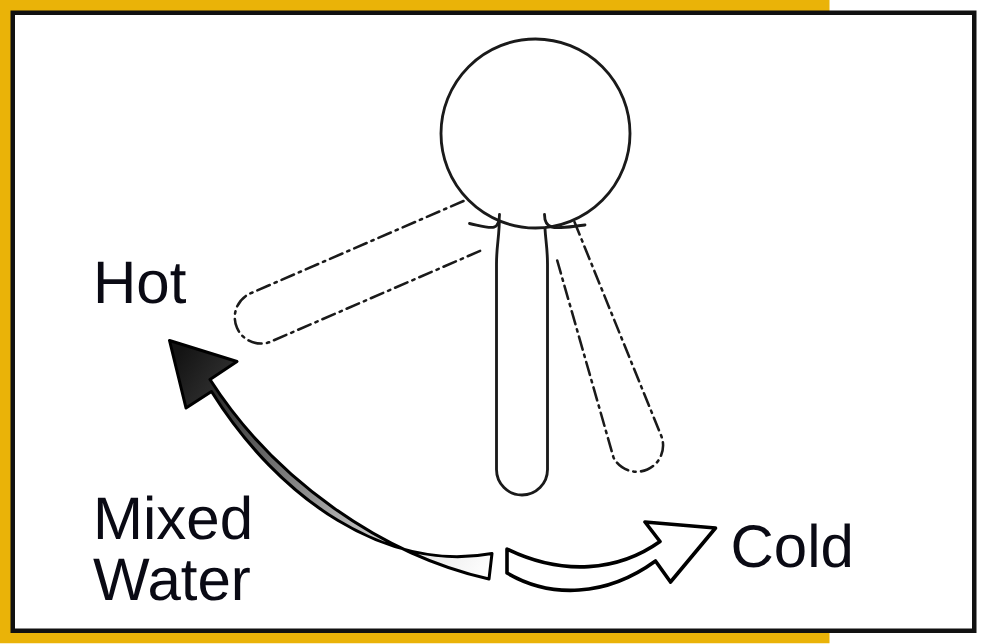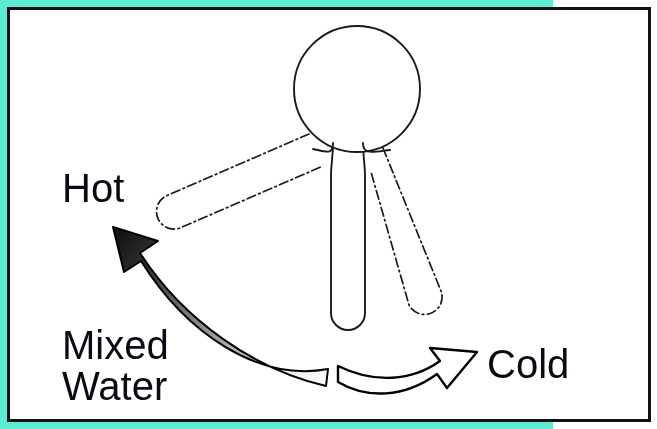--- a/index.html
+++ b/index.html
@@ -10,21 +10,21 @@
   body {
     width: 657px;
     height: 429px;
     font-family: "Liberation Sans", sans-serif;
     overflow: hidden;
   }
   #figure-root {
     position: relative;
     width: 553px;
     height: 429px;
-    background: #5eead4;
+    background: #eab308;
   }
   #figure-svg {
     position: absolute;
     left: 0;
     top: 0;
     width: 657px;
     height: 429px;
     display: block;
   }
   .fig-label {

